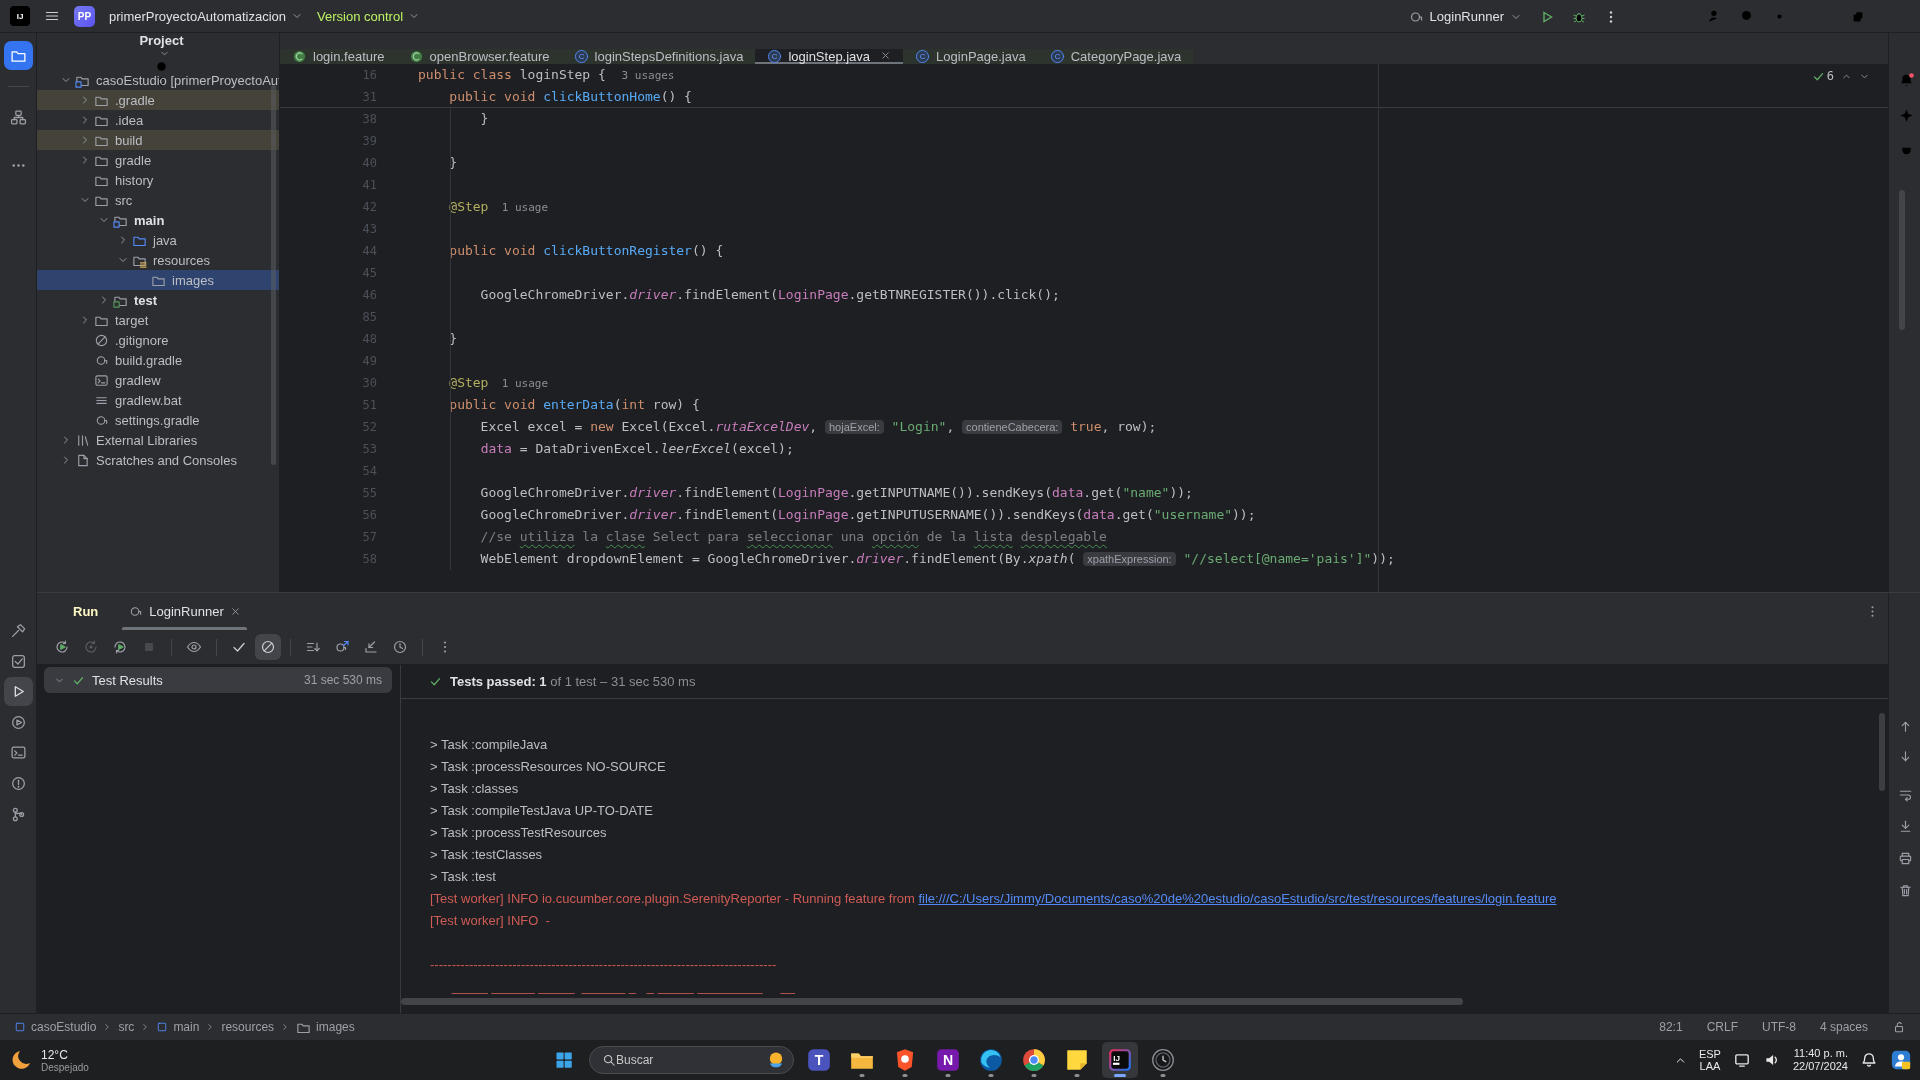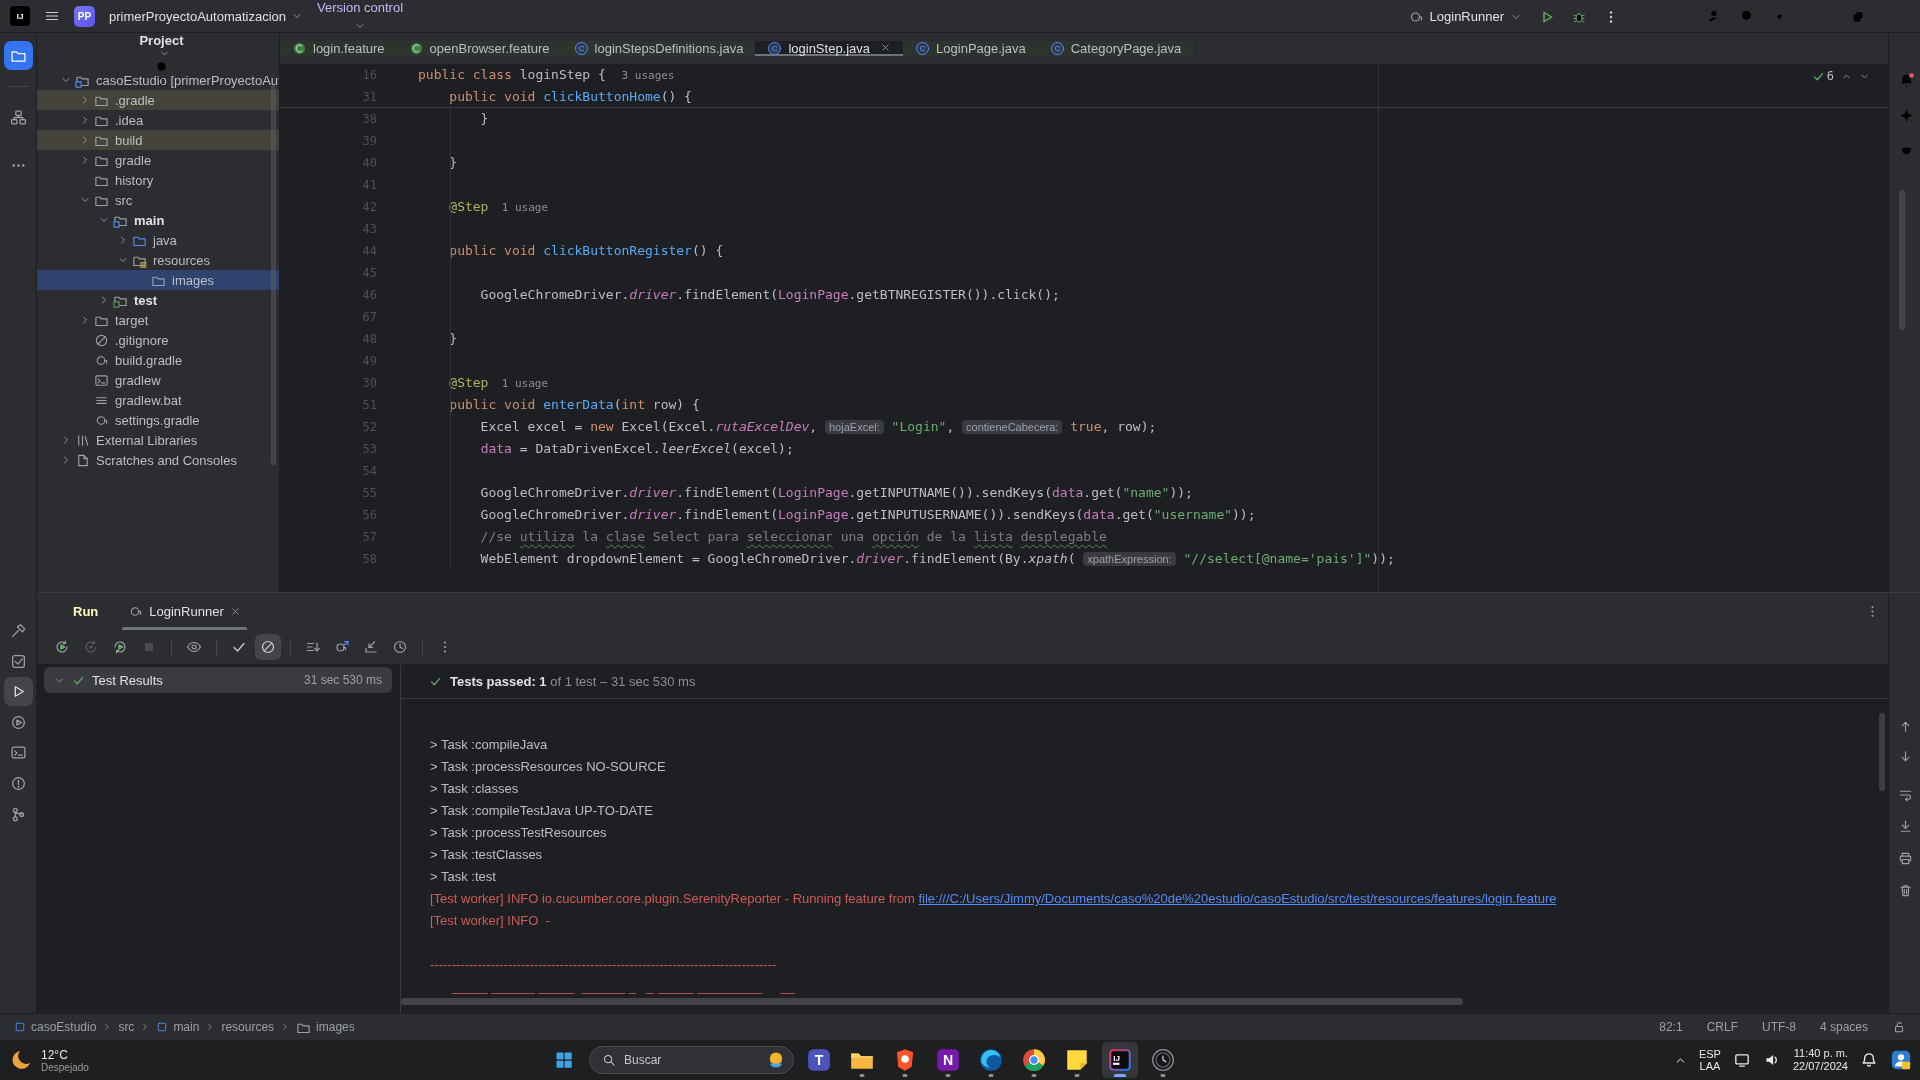--- a/index.html
+++ b/index.html
@@ -19,21 +19,21 @@
     display:flex; align-items:center; }
   .tb-left { display:flex; align-items:center; gap:14px; padding-left:10px; }
   .logo { width:20px; height:20px; border-radius:4px; background:#000;
     display:flex; align-items:center; justify-content:center;
     color:#fff; font-size:8px; font-weight:bold; letter-spacing:0; }
   .pp-badge { width:21px; height:21px; border-radius:5px;
     background:linear-gradient(135deg,#7878f0,#5a54f0);
     color:#fff; font-size:10px; font-weight:bold;
     display:flex; align-items:center; justify-content:center; }
   .tb-item { display:flex; align-items:center; gap:5px; color:#dfe1e5; cursor:default; }
-  .tb-item.dim { color:#c4b5fd;flex-direction:column; }
+  .tb-item.dim { color:#bef264; }
   .tb-right { position:absolute; right:0; top:0; height:33px; display:flex; align-items:center; gap:2px; }
   .tb-btn { width:30px; height:28px; display:flex; align-items:center; justify-content:center; border-radius:6px; }
   .runwidget { display:flex; align-items:center; gap:6px; margin-right:8px; color:#dfe1e5; }
   .winbtn { width:40px; height:33px; display:flex; align-items:center; justify-content:center; }
   .tb-gap { width:70px; }
 
   
   .main { position:absolute; left:0; top:33px; width:1920px; height:980px; }
   .activity { position:absolute; left:0; top:0; width:37px; height:980px;
     background:#2b2d30; border-right:1px solid #1e1f22; }
@@ -55,21 +55,21 @@
   .trow .chev { width:17px; height:16px; flex:none; display:flex; align-items:center; justify-content:center; }
   .trow .ticon { width:17px; height:16px; flex:none; display:flex; align-items:center; justify-content:center; margin-right:5px; }
   .trow.bg-brown { background:#45423a; }
   .trow.bg-sel { background:#2e436e; }
   .trow.b { color:#dfe1e5; font-weight:bold; }
   .tree-scroll { position:absolute; right:3px; top:52px; width:5px; height:380px;
     background:#5a5d61; opacity:.55; border-radius:3px; }
 
   .editor { position:absolute; left:280px; top:0; width:1608px; height:559px; background:#1e1f22; }
   .tabs { position:absolute; left:0; top:0; width:1608px; height:31px; background:#2b2d30;
-    display:flex; align-items:center; }
+    display:flex; align-items:flex-end; }
   .tab { display:flex; align-items:center; gap:6px; padding:0 12px; background:#2d342e; color:#bcbec4; }
   .tab .cl { margin-left:4px; }
   .tab.active { background:#1e1f22; color:#dfe1e5; box-shadow:inset 0 -2px 0 #6f737a; }
   .code { position:absolute; left:0; top:31px; width:1608px; height:528px; overflow:hidden;
     font-family:"DejaVu Sans Mono","Liberation Mono",monospace; font-size:13px; }
   .cline { position:absolute; left:0; width:1608px; height:22px; line-height:22px; white-space:pre; }
   .cline .ln { position:absolute; left:0; width:97px; text-align:right; color:#4b5059;
     font-size:12px; }
   .cline .ct { position:absolute; left:138px; }
   .cline.stickyend { border-bottom:1px solid #393b40; }
@@ -135,21 +135,21 @@
 
   
   .taskbar { position:absolute; left:0; top:1040px; width:1920px; height:40px; background:#1d1f21;
     display:flex; align-items:center; }
   .weather { position:absolute; left:10px; display:flex; align-items:center; gap:7px; }
   .weather .t { color:#e8e8e8; font-size:12px; }
   .weather .d { color:#9b9b9b; font-size:10px; }
   .tk-center { position:absolute; left:546px; display:flex; align-items:center; gap:7px; }
   .startbtn { width:36px; height:36px; display:flex; align-items:center; justify-content:center; border-radius:5px; }
   .searchpill { width:205px; height:28px; border-radius:14px; background:#2f3136; border:1px solid #4a4c50;
-    display:flex; align-items:center; gap:8px; padding:0 6px 0 12px; color:#c8c8c8; font-size:12px; }
+    display:flex; align-items:center; gap:0; padding:0 6px 0 12px; color:#c8c8c8; font-size:12px; }
   .searchpill .spacer { flex:1; }
   .appbtn { position:relative; width:36px; height:36px; display:flex; align-items:center; justify-content:center; border-radius:5px; }
   .appbtn.active { background:#35373b; }
   .appbtn .dot { position:absolute; bottom:1px; left:50%; transform:translateX(-50%);
     width:5px; height:3px; border-radius:2px; background:#8b8f94; }
   .appbtn.active .dot { width:12px; background:#7aa7ff; }
   .tray { position:absolute; right:8px; display:flex; align-items:center; gap:12px; }
   .lang { color:#e8e8e8; font-size:11px; line-height:12px; text-align:center; }
   .clockblk { color:#e8e8e8; font-size:11px; line-height:13px; text-align:right; }
 </style>
@@ -792,21 +792,21 @@
           <div class="cline" style="top: 462px;"><span class="ln">57</span><span class="ct"><span class="tk-c">        //se </span><span class="tk-w">utiliza</span><span class="tk-c"> la </span><span class="tk-w">clase</span><span class="tk-c"> Select para </span><span class="tk-w">seleccionar</span><span class="tk-c"> una </span><span class="tk-w">opción</span><span class="tk-c"> de la </span><span class="tk-w">lista</span><span class="tk-c"> </span><span class="tk-w">desplegable</span></span></div>
           <div class="cline" style="top: 440px;"><span class="ln">56</span><span class="ct"><span class="tk-d">        GoogleChromeDriver.</span><span class="tk-sf">driver</span><span class="tk-d">.findElement(</span><span class="tk-f">LoginPage</span><span class="tk-d">.getINPUTUSERNAME()).sendKeys(</span><span class="tk-f">data</span><span class="tk-d">.get(</span><span class="tk-s">"username"</span><span class="tk-d">));</span></span></div>
           <div class="cline" style="top: 418px;"><span class="ln">55</span><span class="ct"><span class="tk-d">        GoogleChromeDriver.</span><span class="tk-sf">driver</span><span class="tk-d">.findElement(</span><span class="tk-f">LoginPage</span><span class="tk-d">.getINPUTNAME()).sendKeys(</span><span class="tk-f">data</span><span class="tk-d">.get(</span><span class="tk-s">"name"</span><span class="tk-d">));</span></span></div>
           <div class="cline" style="top: 396px;"><span class="ln">54</span><span class="ct"></span></div>
           <div class="cline" style="top: 374px;"><span class="ln">53</span><span class="ct"><span class="tk-d">        </span><span class="tk-f">data</span><span class="tk-d"> = DataDrivenExcel.</span><span class="tk-it">leerExcel</span><span class="tk-d">(excel);</span></span></div>
           <div class="cline" style="top: 352px;"><span class="ln">52</span><span class="ct"><span class="tk-d">        Excel excel = </span><span class="tk-k">new </span><span class="tk-d">Excel(Excel.</span><span class="tk-sf">rutaExcelDev</span><span class="tk-d">, </span><span class="tk-h">hojaExcel:</span><span class="tk-s"> "Login"</span><span class="tk-d">, </span><span class="tk-h">contieneCabecera:</span><span class="tk-k"> true</span><span class="tk-d">, row);</span></span></div>
           <div class="cline" style="top: 330px;"><span class="ln">51</span><span class="ct"><span class="tk-d">    </span><span class="tk-k">public void </span><span class="tk-m">enterData</span><span class="tk-d">(</span><span class="tk-k">int</span><span class="tk-d"> row) {</span></span></div>
           <div class="cline" style="top: 308px;"><span class="ln">30</span><span class="ct"><span class="tk-d">    </span><span class="tk-a">@Step</span><span class="tk-u">  1 usage</span></span></div>
           <div class="cline" style="top: 286px;"><span class="ln">49</span><span class="ct"></span></div>
           <div class="cline" style="top: 264px;"><span class="ln">48</span><span class="ct"><span class="tk-d">    }</span></span></div>
-          <div class="cline" style="top: 242px;"><span class="ln">67</span><span class="ct"></span></div>
+          <div class="cline" style="top: 242px;"><span class="ln">85</span><span class="ct"></span></div>
           <div class="cline" style="top: 220px;"><span class="ln">46</span><span class="ct"><span class="tk-d">        GoogleChromeDriver.</span><span class="tk-sf">driver</span><span class="tk-d">.findElement(</span><span class="tk-f">LoginPage</span><span class="tk-d">.getBTNREGISTER()).click();</span></span></div>
           <div class="cline" style="top: 198px;"><span class="ln">45</span><span class="ct"></span></div>
           <div class="cline" style="top: 176px;"><span class="ln">44</span><span class="ct"><span class="tk-d">    </span><span class="tk-k">public void </span><span class="tk-m">clickButtonRegister</span><span class="tk-d">() {</span></span></div>
           <div class="cline" style="top: 154px;"><span class="ln">43</span><span class="ct"></span></div>
           <div class="cline" style="top: 132px;"><span class="ln">42</span><span class="ct"><span class="tk-d">    </span><span class="tk-a">@Step</span><span class="tk-u">  1 usage</span></span></div>
           <div class="cline" style="top: 110px;"><span class="ln">41</span><span class="ct"></span></div>
           <div class="cline" style="top: 88px;"><span class="ln">40</span><span class="ct"><span class="tk-d">    }</span></span></div>
           <div class="cline" style="top: 66px;"><span class="ln">39</span><span class="ct"></span></div>
           <div class="cline" style="top: 44px;"><span class="ln">38</span><span class="ct"><span class="tk-d">        }</span></span></div>
           <div class="cline stickyend" style="top: 22px;"><span class="ln">31</span><span class="ct"><span class="tk-d">    </span><span class="tk-k">public void </span><span class="tk-m">clickButtonHome</span><span class="tk-d">() {</span></span></div>

